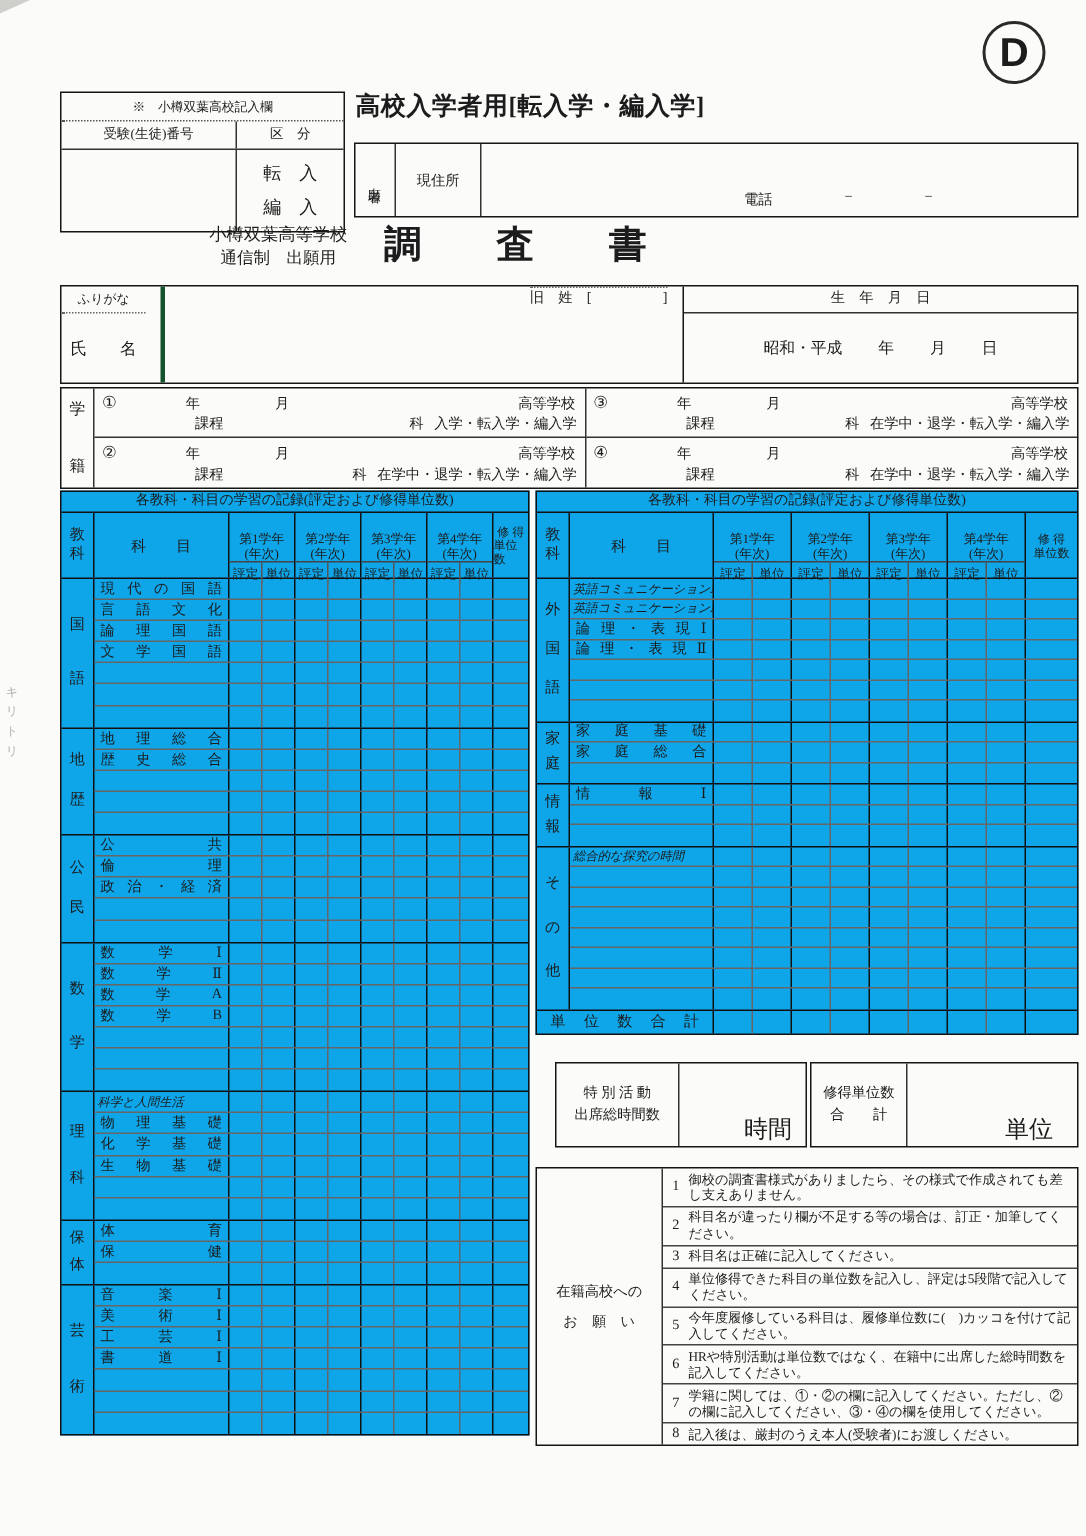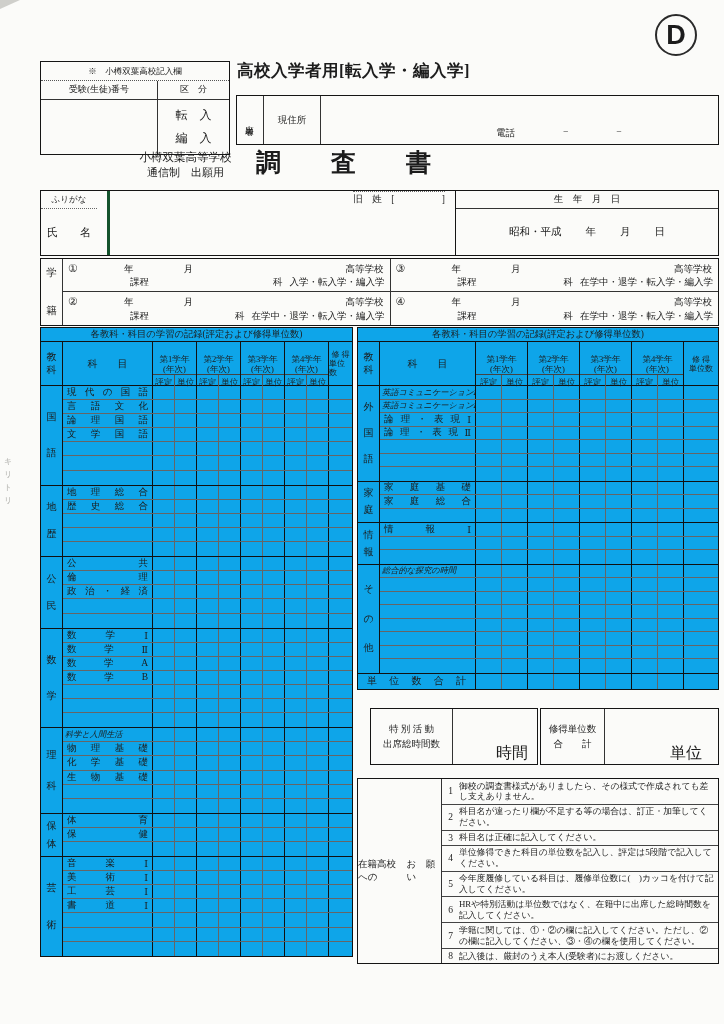--- a/index.html
+++ b/index.html
@@ -110,21 +110,21 @@
   .sb-credits { left:540px; width:179px; }
   .sb-label { border-right:1px solid #333; display:flex; flex-direction:column; justify-content:center; align-items:center; gap:4px; font-size:9.5px; line-height:11px; }
   .sb-special .sb-label { width:82px; }
   .sb-credits .sb-label { width:64px; }
   .sb-field { flex:1; display:flex; align-items:flex-end; justify-content:flex-end; font-size:16px; }
   .sb-special .sb-field { padding-right:9px; }
   .sb-credits .sb-field { padding-right:16px; }
 
   
   .request { left:357px; top:778px; width:362px; height:186px; border:1.6px solid #151515; display:flex; }
-  .req-label { width:84px; border-right:1px solid #333; display:flex; flex-direction:row; justify-content:center; align-items:center; gap:7px; font-size:9.5px; }
+  .req-label { width:84px; border-right:1px solid #333; display:flex; flex-direction:column; justify-content:center; align-items:center; gap:7px; font-size:9.5px; }
   .req-rows { flex:1; display:flex; flex-direction:column; }
   .req-row { flex:1 1 auto; display:flex; align-items:center; border-bottom:0.9px solid #444; padding:1px 0; }
   .req-row:last-child { border-bottom:none; }
   .req-no { width:17px; text-align:center; font-size:9.5px; flex:none; }
   .req-text { flex:1; font-size:8.8px; line-height:10.8px; padding-right:2px; }
 </style>
 </head>
 <body>
 
 <div class="page">

